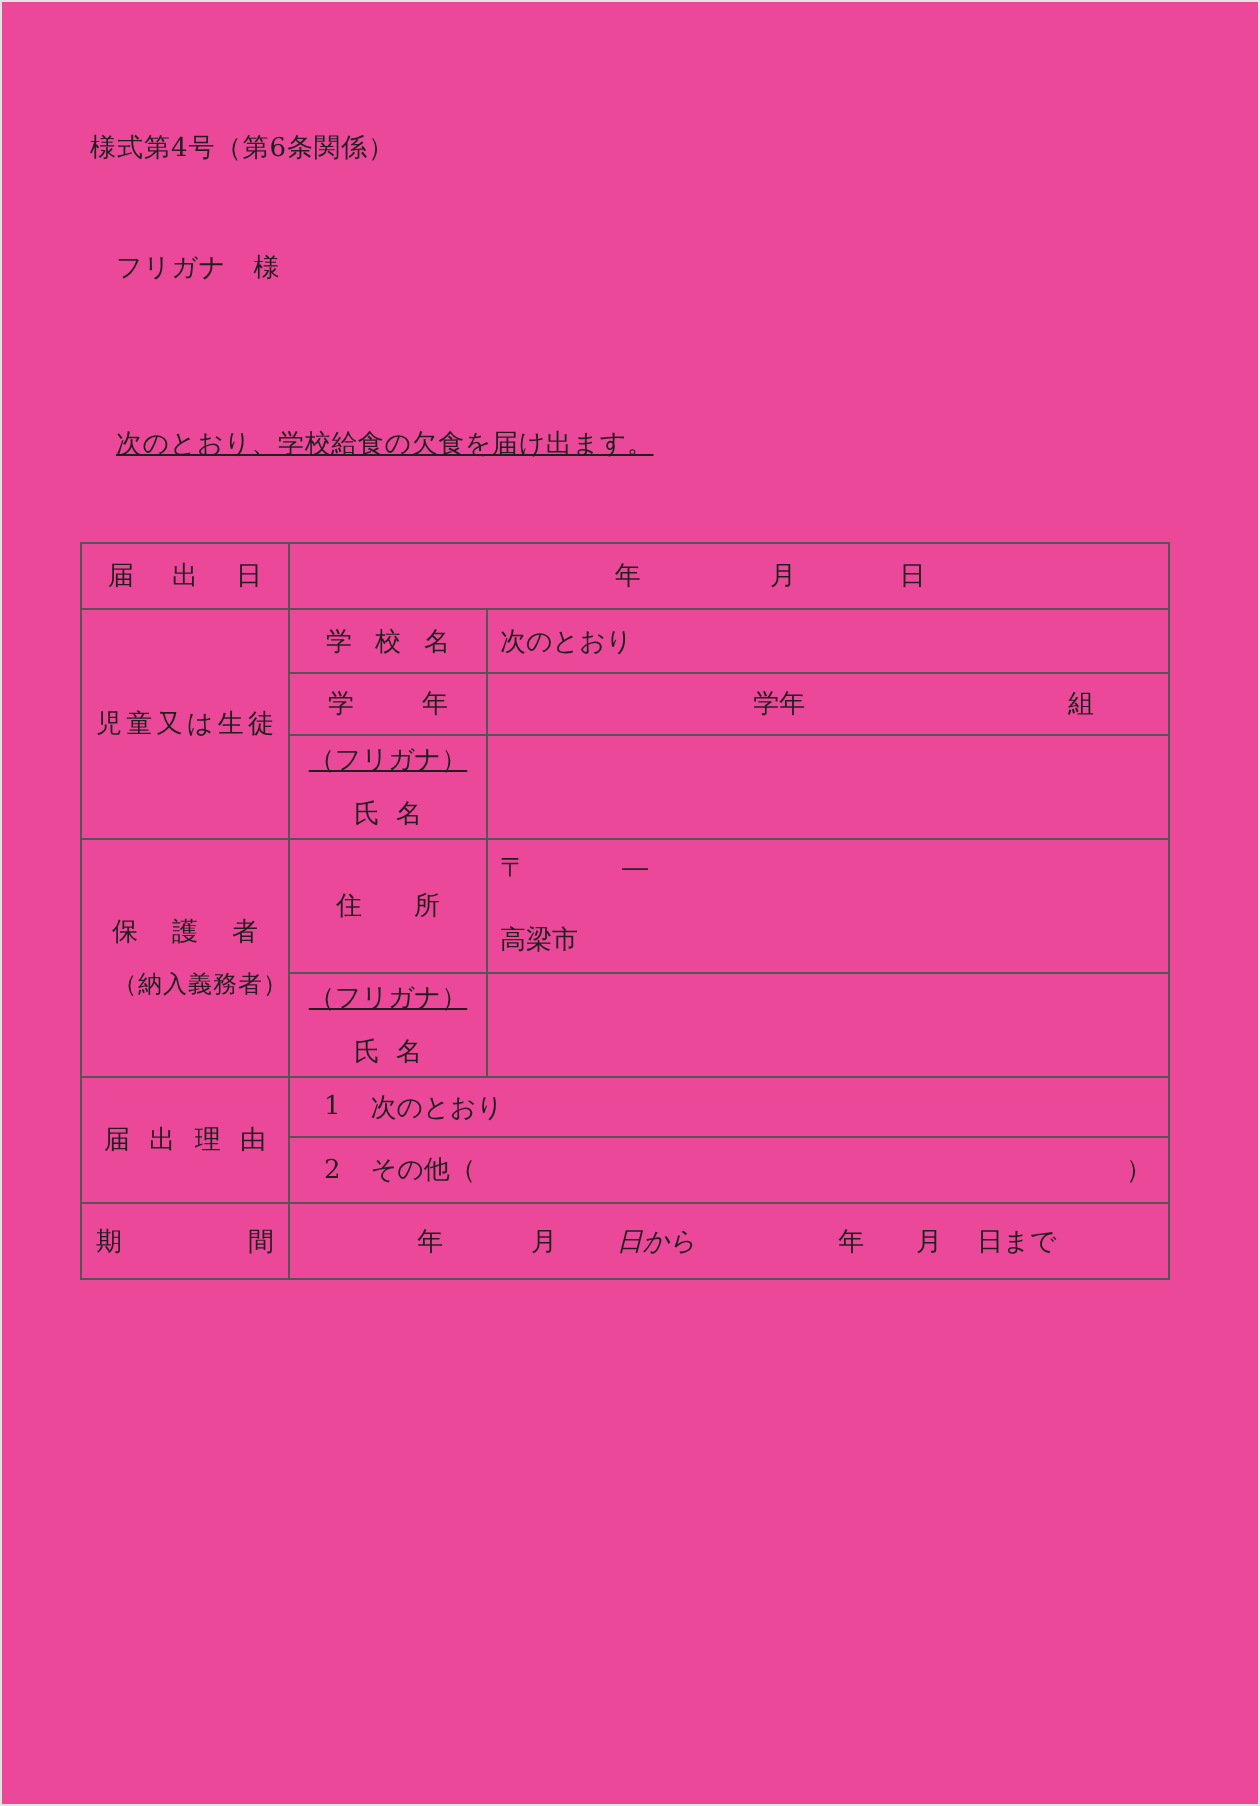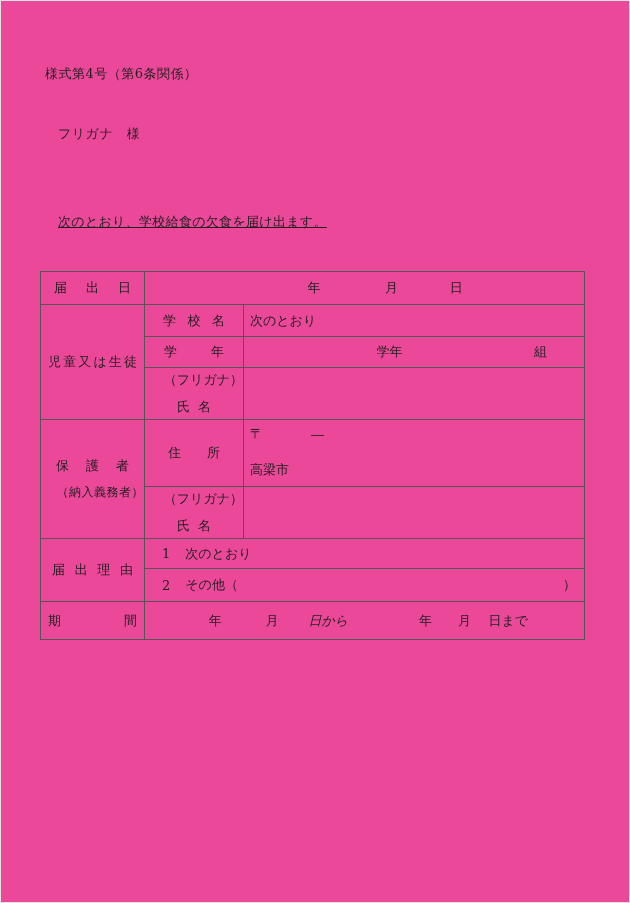--- a/index.html
+++ b/index.html
@@ -23,21 +23,21 @@
   .pad-student{padding:0 7px;}
   .pad-guardian{padding:0 15px;}
   .pad-reason{padding:0 11px;}
   .pad-period{padding:0 7px;}
   .pad-school{padding:0 18px;}
   .pad-grade{padding:0 19px;}
   .pad-addr{padding:0 23px;}
   .pad-name{padding:0 32px;}
 
   .two-line{display:flex;flex-direction:column;justify-content:center;gap:9px;}
-  .center{text-align:right;}
+  .center{text-align:center;text-decoration:underline;}
   .guardian-label{display:flex;flex-direction:column;justify-content:center;gap:9px;}
   .guardian-sub{font-size:12px;text-align:right;letter-spacing:0.5px;}
 
   .dateline{display:flex;align-items:center;}
   .dateline .t1{margin-left:37%;}
   .dateline .t2{margin-left:14.7%;}
   .dateline .t3{margin-left:11.8%;}
 
   .gradeline{display:flex;align-items:center;justify-content:center;}
   .gradeline .gy{margin-left:39%;}

